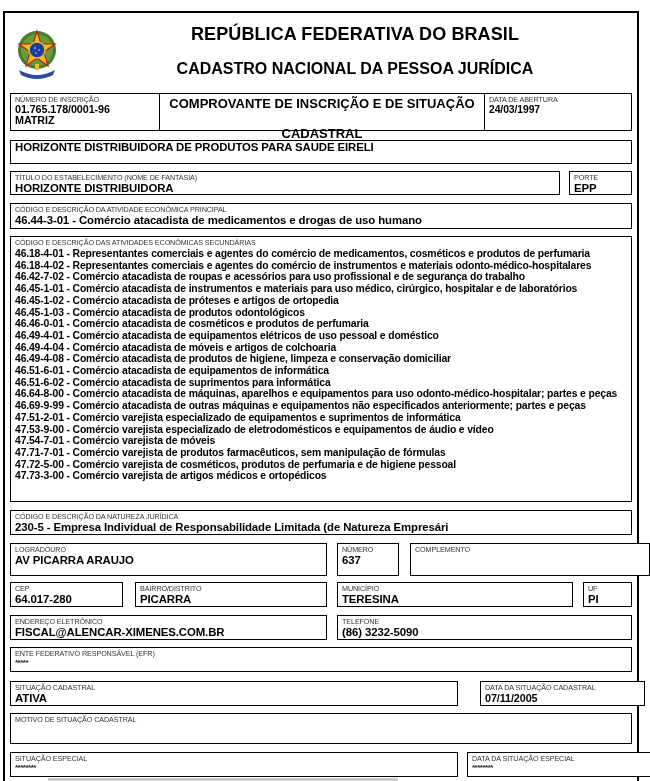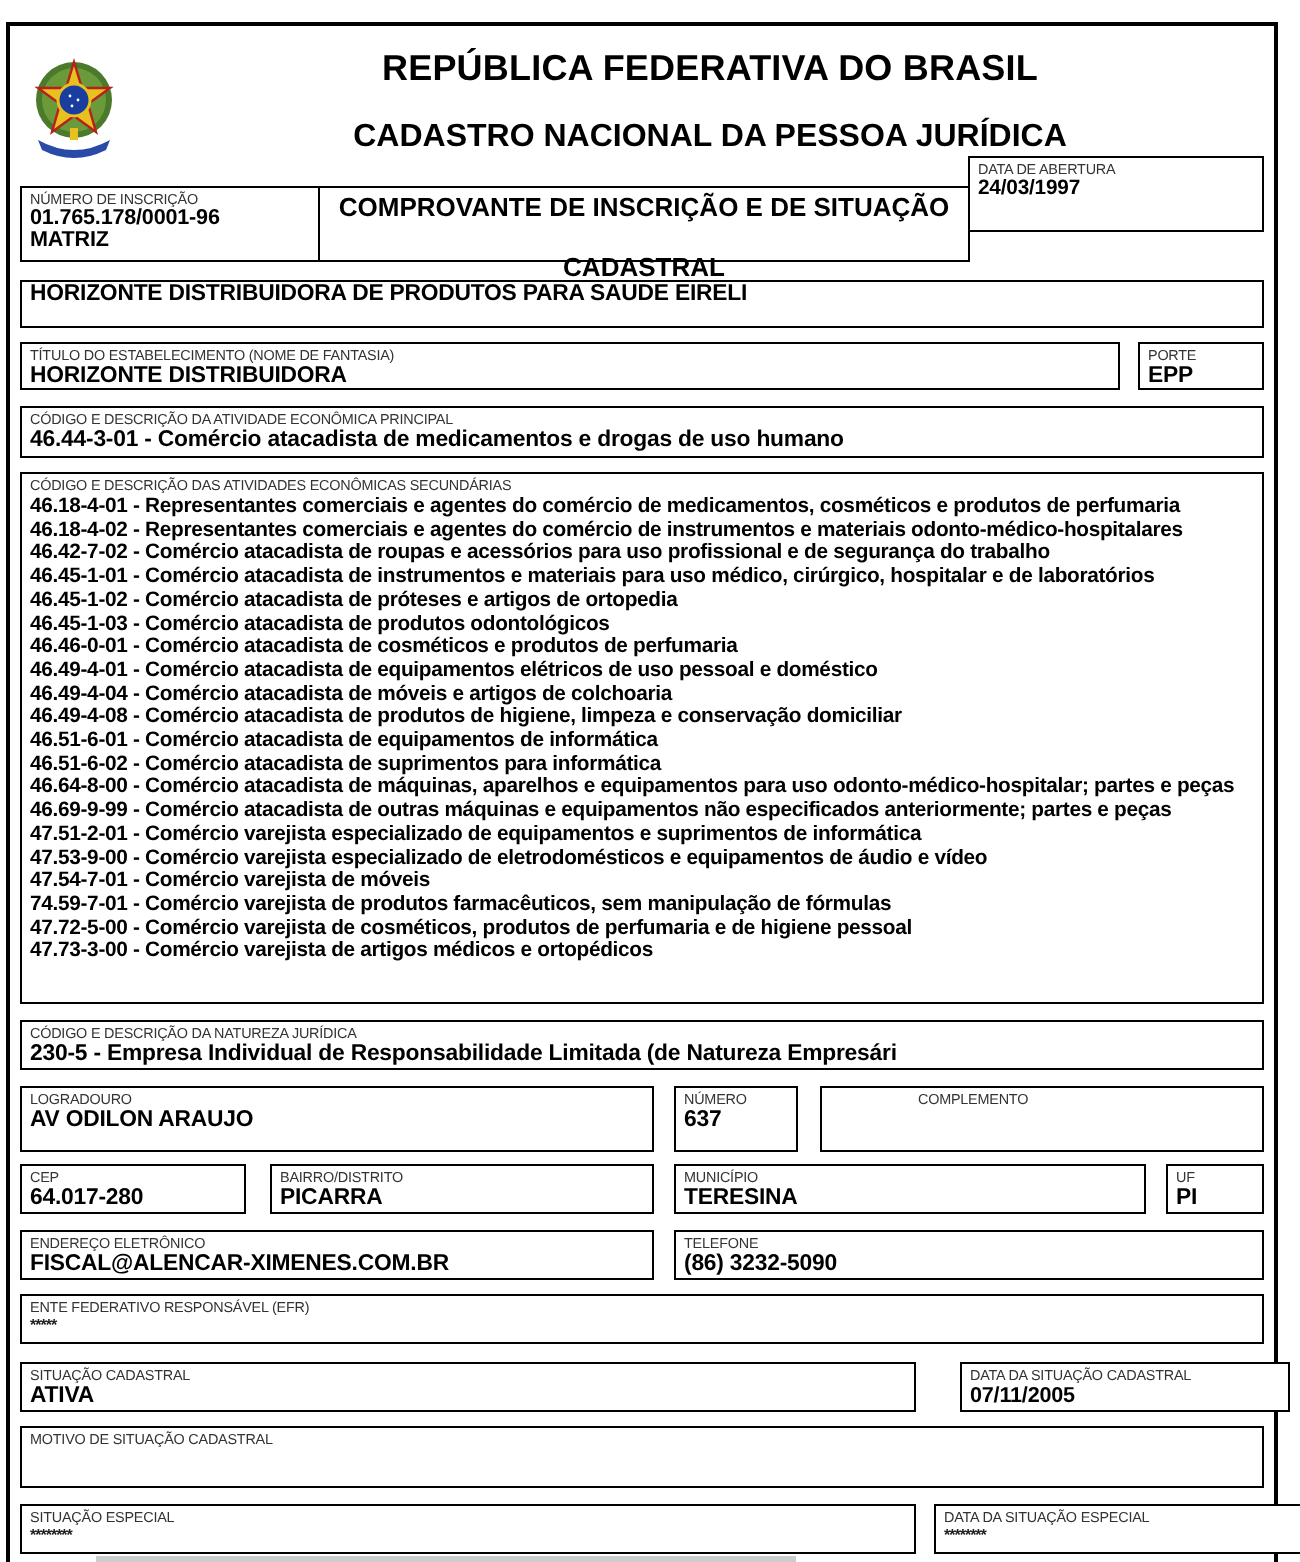--- a/index.html
+++ b/index.html
@@ -40,21 +40,21 @@
 
 <div class="box" style="left:10px;top:93px;width:150px;height:38px;">
   <span class="lbl">NÚMERO DE INSCRIÇÃO</span>
   <span class="val" style="line-height:11px;">01.765.178/0001-96</span>
   <span class="val" style="line-height:11px;">MATRIZ</span>
 </div>
 <div class="box" style="left:159px;top:93px;width:326px;height:38px;">
   <div class="comp-title">COMPROVANTE DE INSCRIÇÃO E DE SITUAÇÃO</div>
   <div class="comp-title" style="margin-top:16px;">CADASTRAL</div>
 </div>
-<div class="box" style="left:484px;top:78px;width:148px;height:38px;">
+<div class="box" style="left:484px;top:93px;width:148px;height:38px;">
   <span class="lbl">DATA DE ABERTURA</span>
   <span class="val" style="font-size:10.4px;">24/03/1997</span>
 </div>
 
 <div class="box" style="left:10px;top:140px;width:622px;height:24px;">
   <span class="val val-big">HORIZONTE DISTRIBUIDORA DE PRODUTOS PARA SAUDE EIRELI</span>
 </div>
 
 <div class="box" style="left:10px;top:171px;width:550px;height:24px;">
   <span class="lbl">TÍTULO DO ESTABELECIMENTO (NOME DE FANTASIA)</span>
@@ -83,40 +83,40 @@
     <div>46.49-4-01 - Comércio atacadista de equipamentos elétricos de uso pessoal e doméstico</div>
     <div>46.49-4-04 - Comércio atacadista de móveis e artigos de colchoaria</div>
     <div>46.49-4-08 - Comércio atacadista de produtos de higiene, limpeza e conservação domiciliar</div>
     <div>46.51-6-01 - Comércio atacadista de equipamentos de informática</div>
     <div>46.51-6-02 - Comércio atacadista de suprimentos para informática</div>
     <div style="width:608px;">46.64-8-00 - Comércio atacadista de máquinas, aparelhos e equipamentos para uso odonto-médico-hospitalar; partes e peças</div>
     <div>46.69-9-99 - Comércio atacadista de outras máquinas e equipamentos não especificados anteriormente; partes e peças</div>
     <div>47.51-2-01 - Comércio varejista especializado de equipamentos e suprimentos de informática</div>
     <div>47.53-9-00 - Comércio varejista especializado de eletrodomésticos e equipamentos de áudio e vídeo</div>
     <div>47.54-7-01 - Comércio varejista de móveis</div>
-    <div>74.59-7-01 - Comércio varejista de produtos farmacêuticos, sem manipulação de fórmulas</div>
+    <div>47.71-7-01 - Comércio varejista de produtos farmacêuticos, sem manipulação de fórmulas</div>
     <div>47.72-5-00 - Comércio varejista de cosméticos, produtos de perfumaria e de higiene pessoal</div>
     <div>47.73-3-00 - Comércio varejista de artigos médicos e ortopédicos</div>
   </div>
 </div>
 
 <div class="box" style="left:10px;top:510px;width:622px;height:25px;">
   <span class="lbl">CÓDIGO E DESCRIÇÃO DA NATUREZA JURÍDICA</span>
   <span class="val val-big">230-5 - Empresa Individual de Responsabilidade Limitada (de Natureza Empresári</span>
 </div>
 
 <div class="box" style="left:10px;top:543px;width:317px;height:33px;">
   <span class="lbl">LOGRADOURO</span>
-  <span class="val val-big">AV ODILON ARAUJO</span>
+  <span class="val val-big">AV PICARRA ARAUJO</span>
 </div>
 <div class="box" style="left:337px;top:543px;width:62px;height:33px;">
   <span class="lbl">NÚMERO</span>
   <span class="val val-big">637</span>
 </div>
-<div class="box" style="left:410px;top:543px;width:222px;height:33px;padding-left:44px;">
+<div class="box" style="left:410px;top:543px;width:240px;height:33px;">
   <span class="lbl">COMPLEMENTO</span>
   <span class="val val-big"></span>
 </div>
 
 <div class="box" style="left:10px;top:582px;width:113px;height:25px;">
   <span class="lbl">CEP</span>
   <span class="val val-big">64.017-280</span>
 </div>
 <div class="box" style="left:135px;top:582px;width:192px;height:25px;">
   <span class="lbl">BAIRRO/DISTRITO</span>

